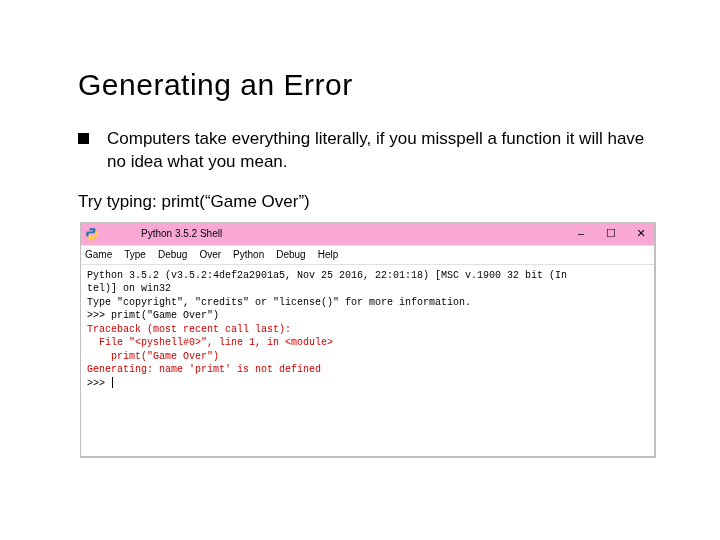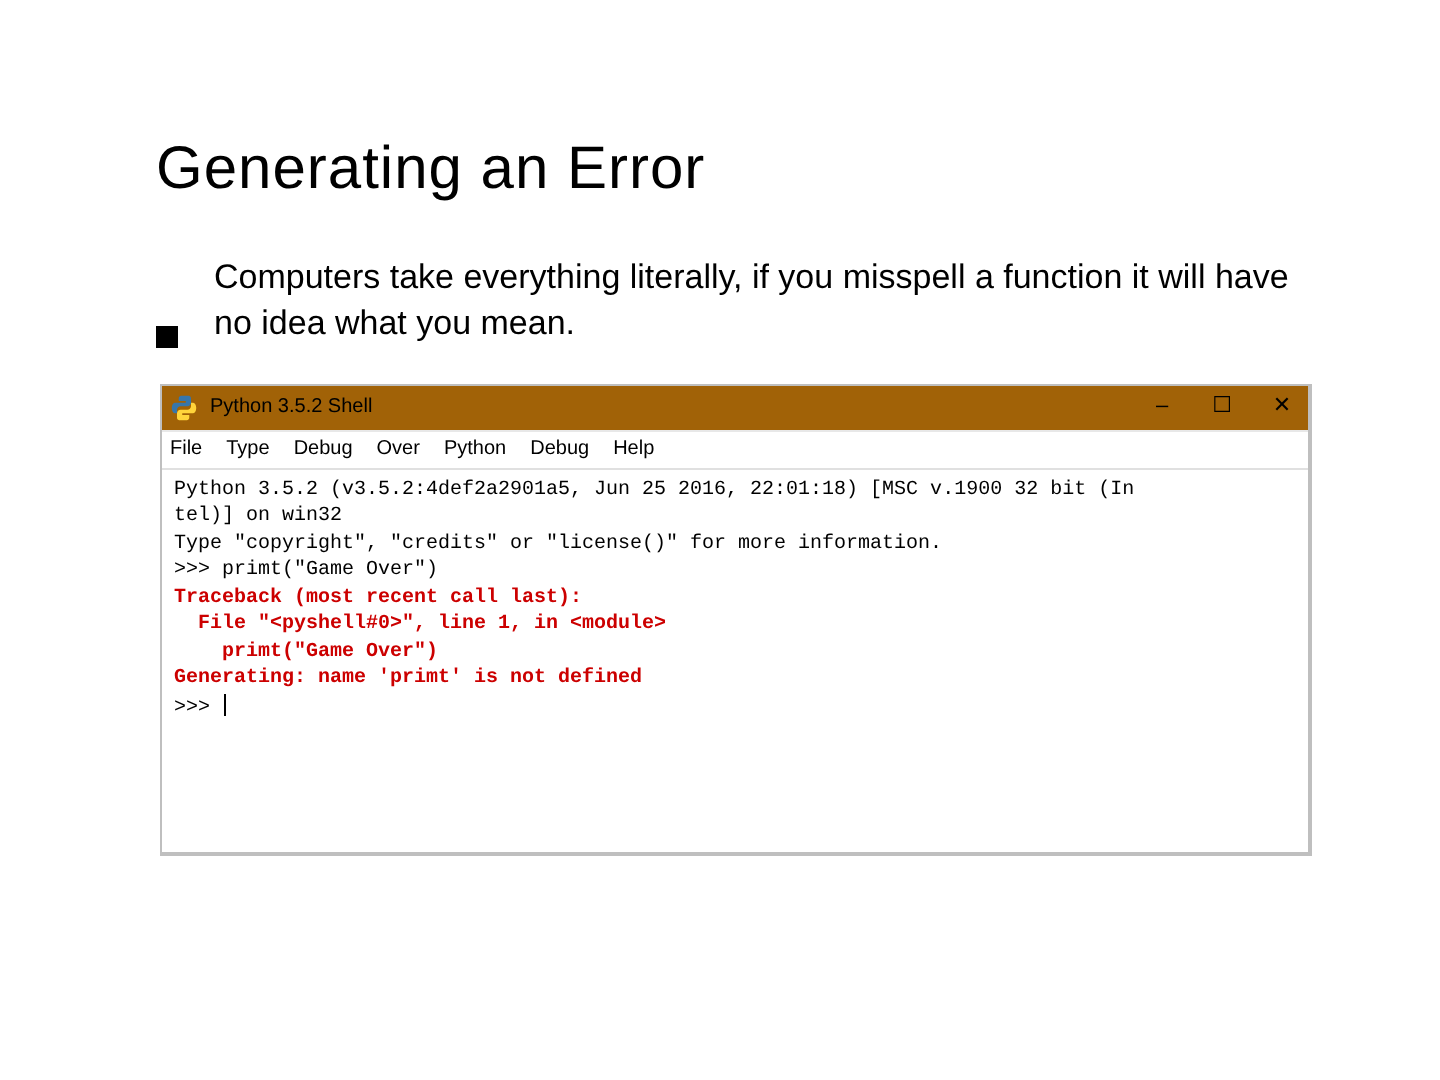--- a/index.html
+++ b/index.html
@@ -17,21 +17,21 @@
   }
   .title {
     font-family: "Comic Sans MS", "Comic Sans", cursive, sans-serif;
     font-size: 30px;
     font-weight: 400;
     margin: 12px 0 26px 0;
     letter-spacing: 0.5px;
   }
   .bullet-row {
     display: flex;
-    align-items: flex-end;
+    align-items: flex-start;
     margin-bottom: 18px;
   }
   .bullet {
     width: 11px;
     height: 11px;
     background: #000;
     margin-top: 5px;
     margin-right: 18px;
     flex-shrink: 0;
   }
@@ -55,22 +55,23 @@
     margin-left: 2px;
     box-sizing: border-box;
     display: flex;
     flex-direction: column;
   }
   .titlebar {
     height: 22px;
     display: flex;
     align-items: center;
     padding: 0 6px 0 4px;
-    background: #a16207;
+    background: #f9a8d4;
     border-bottom: 1px solid #e8e8e8;
+    gap: 36px;
   }
   .app-icon {
     width: 14px;
     height: 14px;
     margin-right: 6px;
     display: flex;
     align-items: center;
     justify-content: center;
   }
   .app-icon svg { display: block; }
@@ -107,21 +108,21 @@
   .console {
     flex: 1;
     padding: 4px 6px;
     font-family: "Courier New", monospace;
     font-size: 10px;
     line-height: 1.35;
     white-space: pre;
     overflow: hidden;
   }
   .c-black { color: #000; }
-  .c-red   { color: #cc0000; font-weight: bold; }
+  .c-red   { color: #cc0000; }
   .cursor {
     display: inline-block;
     width: 1px;
     height: 11px;
     background: #000;
     vertical-align: -2px;
     margin-left: 1px;
   }
 </style>
 </head>
@@ -129,49 +130,50 @@
 
 <div class="slide">
 
   <h1 class="title">Generating an Error</h1>
 
   <div class="bullet-row">
     <div class="bullet"></div>
     <div class="bullet-text">Computers take everything literally, if you misspell a function it will have no idea what you mean.</div>
   </div>
 
+  <div class="try-text">Try typing: primt(“Game Over”)</div>
 
   <div class="window">
 
     <div class="titlebar">
       <span class="app-icon">
         <svg width="14" height="14" viewBox="0 0 16 16">
           <path d="M7 1c-2 0-2 1-2 2v1h4v1H3c-1 0-2 1-2 3s1 3 2 3h1V9c0-1 1-2 2-2h4c1 0 2-1 2-2V3c0-1 0-2-2-2H7z" fill="#3776ab"></path>
           <path d="M9 15c2 0 2-1 2-2v-1H7v-1h6c1 0 2-1 2-3s-1-3-2-3h-1v2c0 1-1 2-2 2H6c-1 0-2 1-2 2v2c0 1 0 2 2 2h3z" fill="#ffd43b"></path>
         </svg>
       </span>
       <span class="window-title">Python 3.5.2 Shell</span>
       <div class="win-controls">
         <span class="win-btn">–</span>
         <span class="win-btn">☐</span>
         <span class="win-btn">✕</span>
       </div>
     </div>
 
     <div class="menubar">
-      <span class="menu-item">File</span>
+      <span class="menu-item">Game</span>
       <span class="menu-item">Type</span>
       <span class="menu-item">Debug</span>
       <span class="menu-item">Over</span>
       <span class="menu-item">Python</span>
       <span class="menu-item">Debug</span>
       <span class="menu-item">Help</span>
     </div>
 
-    <div class="console"><span class="c-black">Python 3.5.2 (v3.5.2:4def2a2901a5, Jun 25 2016, 22:01:18) [MSC v.1900 32 bit (In</span>
+    <div class="console"><span class="c-black">Python 3.5.2 (v3.5.2:4def2a2901a5, Nov 25 2016, 22:01:18) [MSC v.1900 32 bit (In</span>
 <span class="c-black">tel)] on win32</span>
 <span class="c-black">Type "copyright", "credits" or "license()" for more information.</span>
 <span class="c-black">&gt;&gt;&gt; </span><span class="c-black">primt("Game Over")</span>
 <span class="c-red">Traceback (most recent call last):</span>
 <span class="c-red">  File "&lt;pyshell#0&gt;", line 1, in &lt;module&gt;</span>
 <span class="c-red">    primt("Game Over")</span>
 <span class="c-red">Generating: name 'primt' is not defined</span>
 <span class="c-black">&gt;&gt;&gt; </span><span class="cursor"></span></div>
 
   </div>

